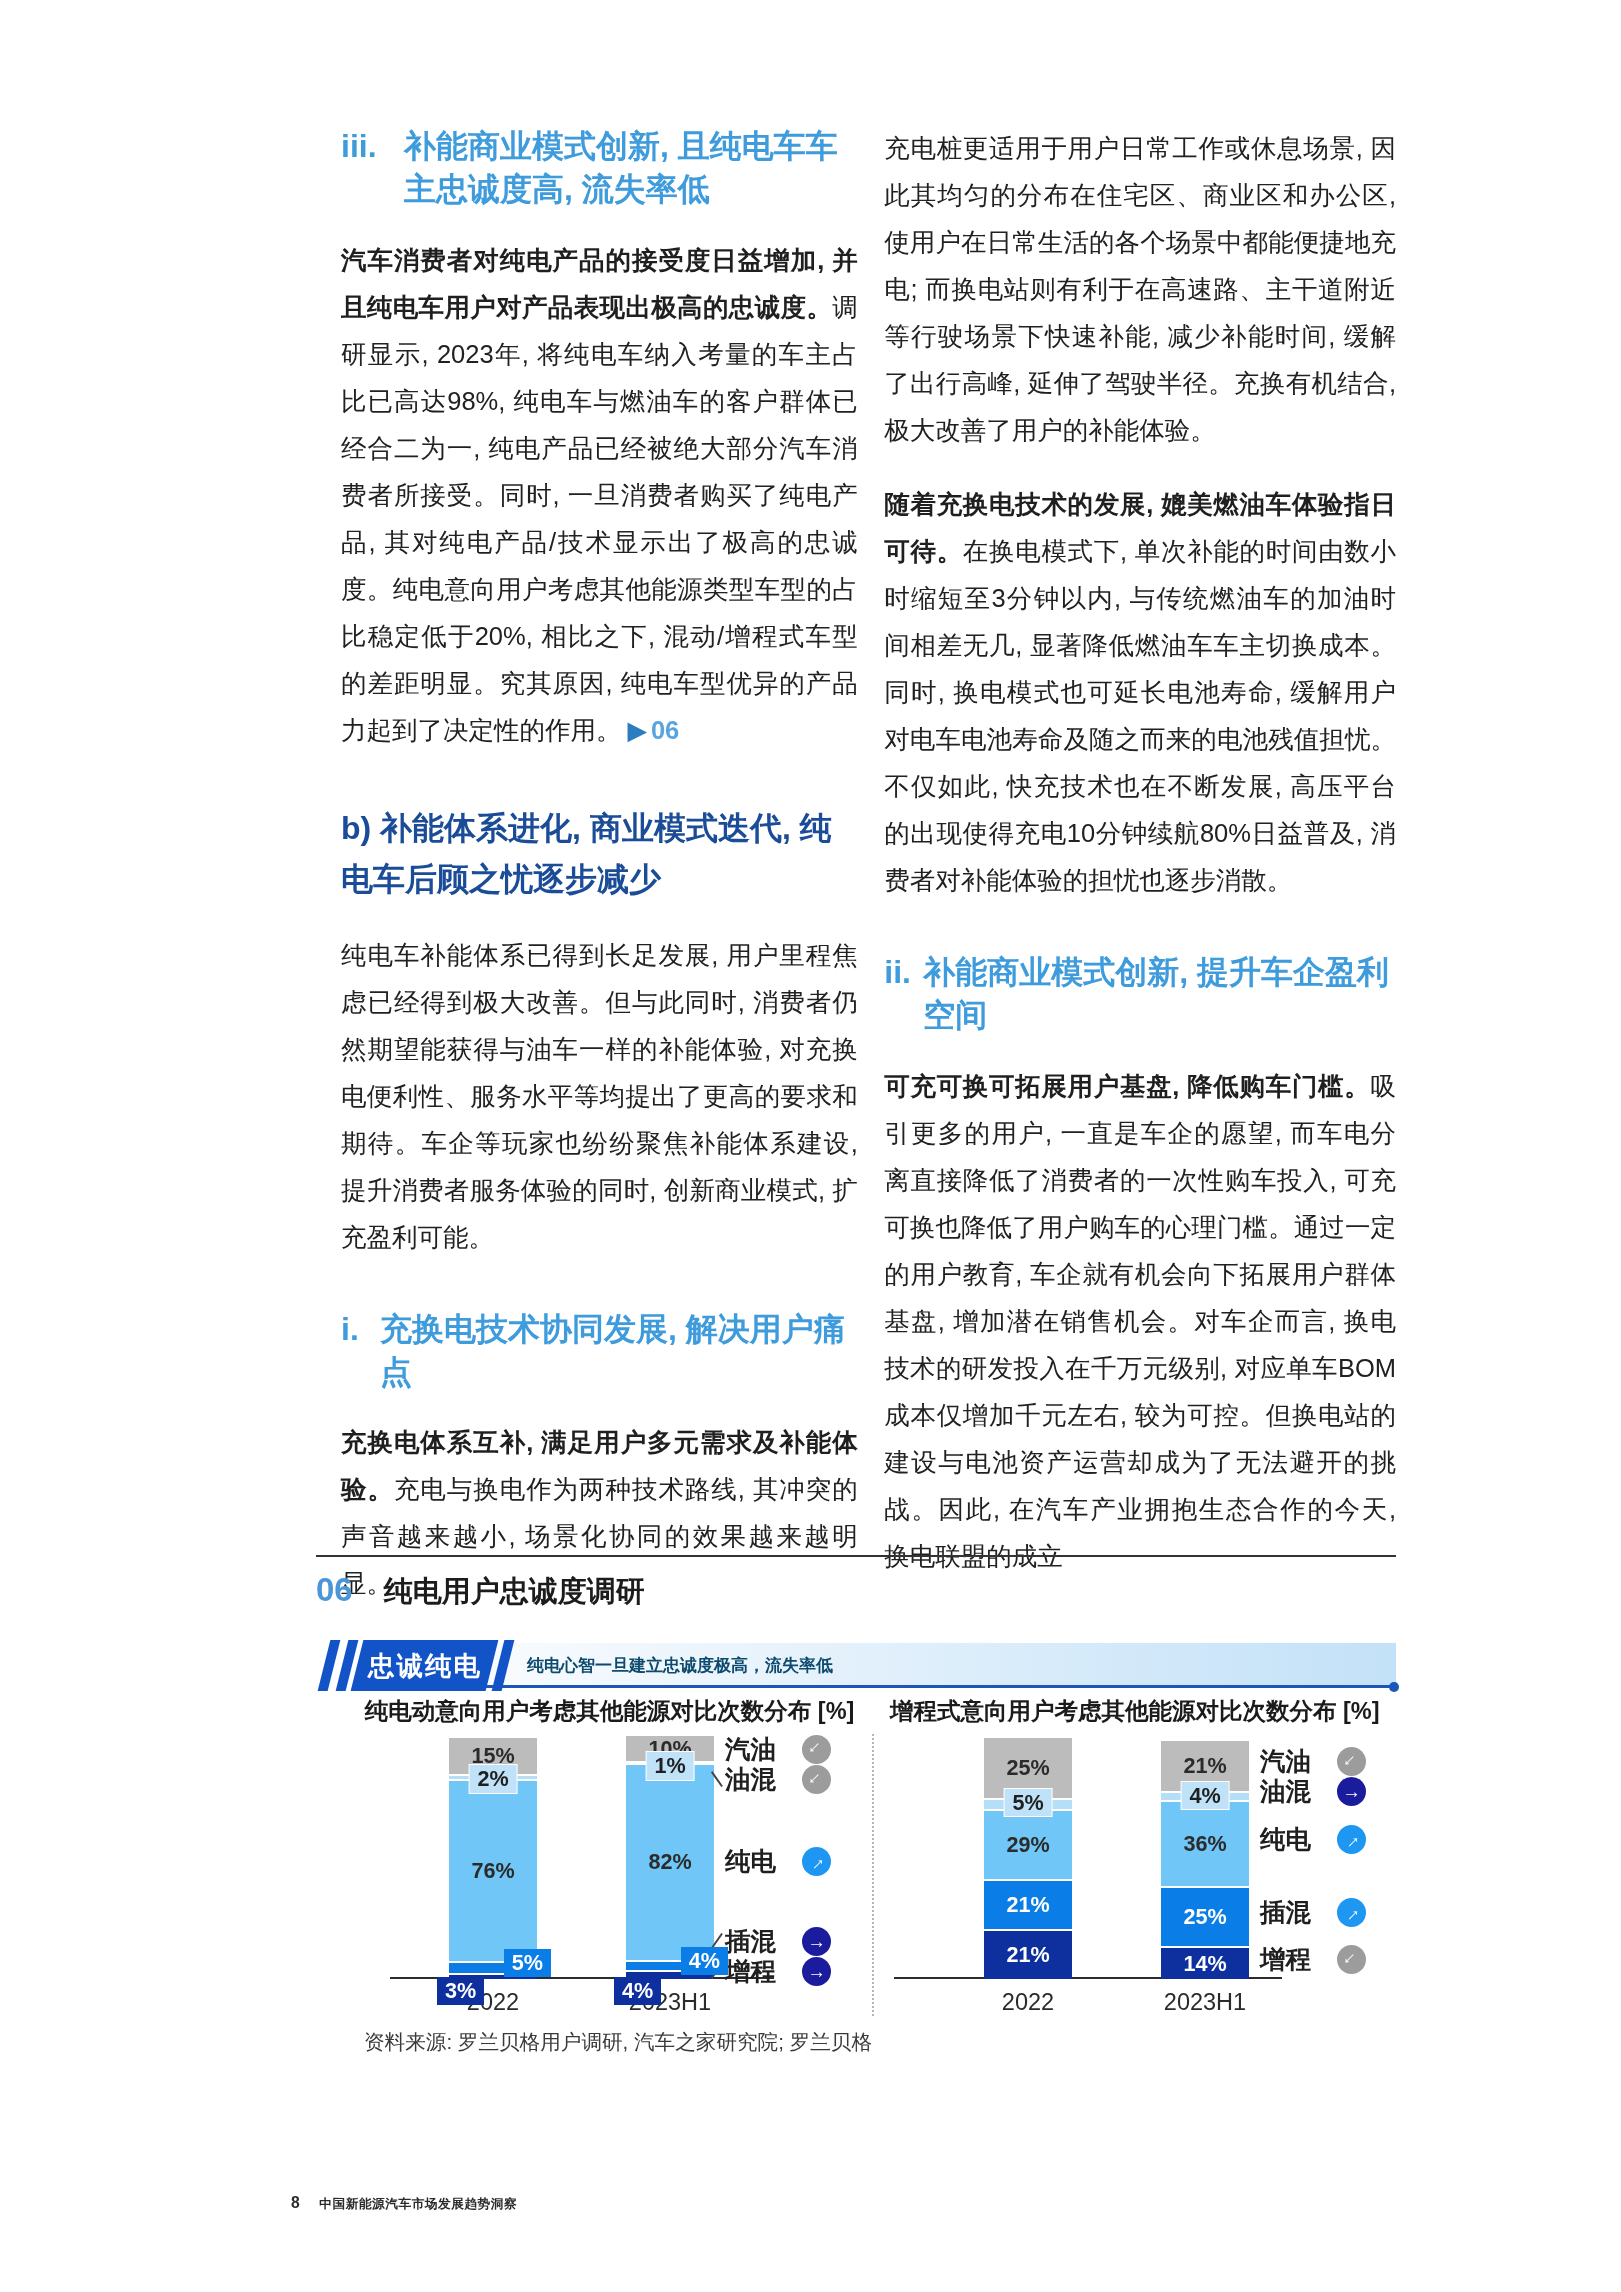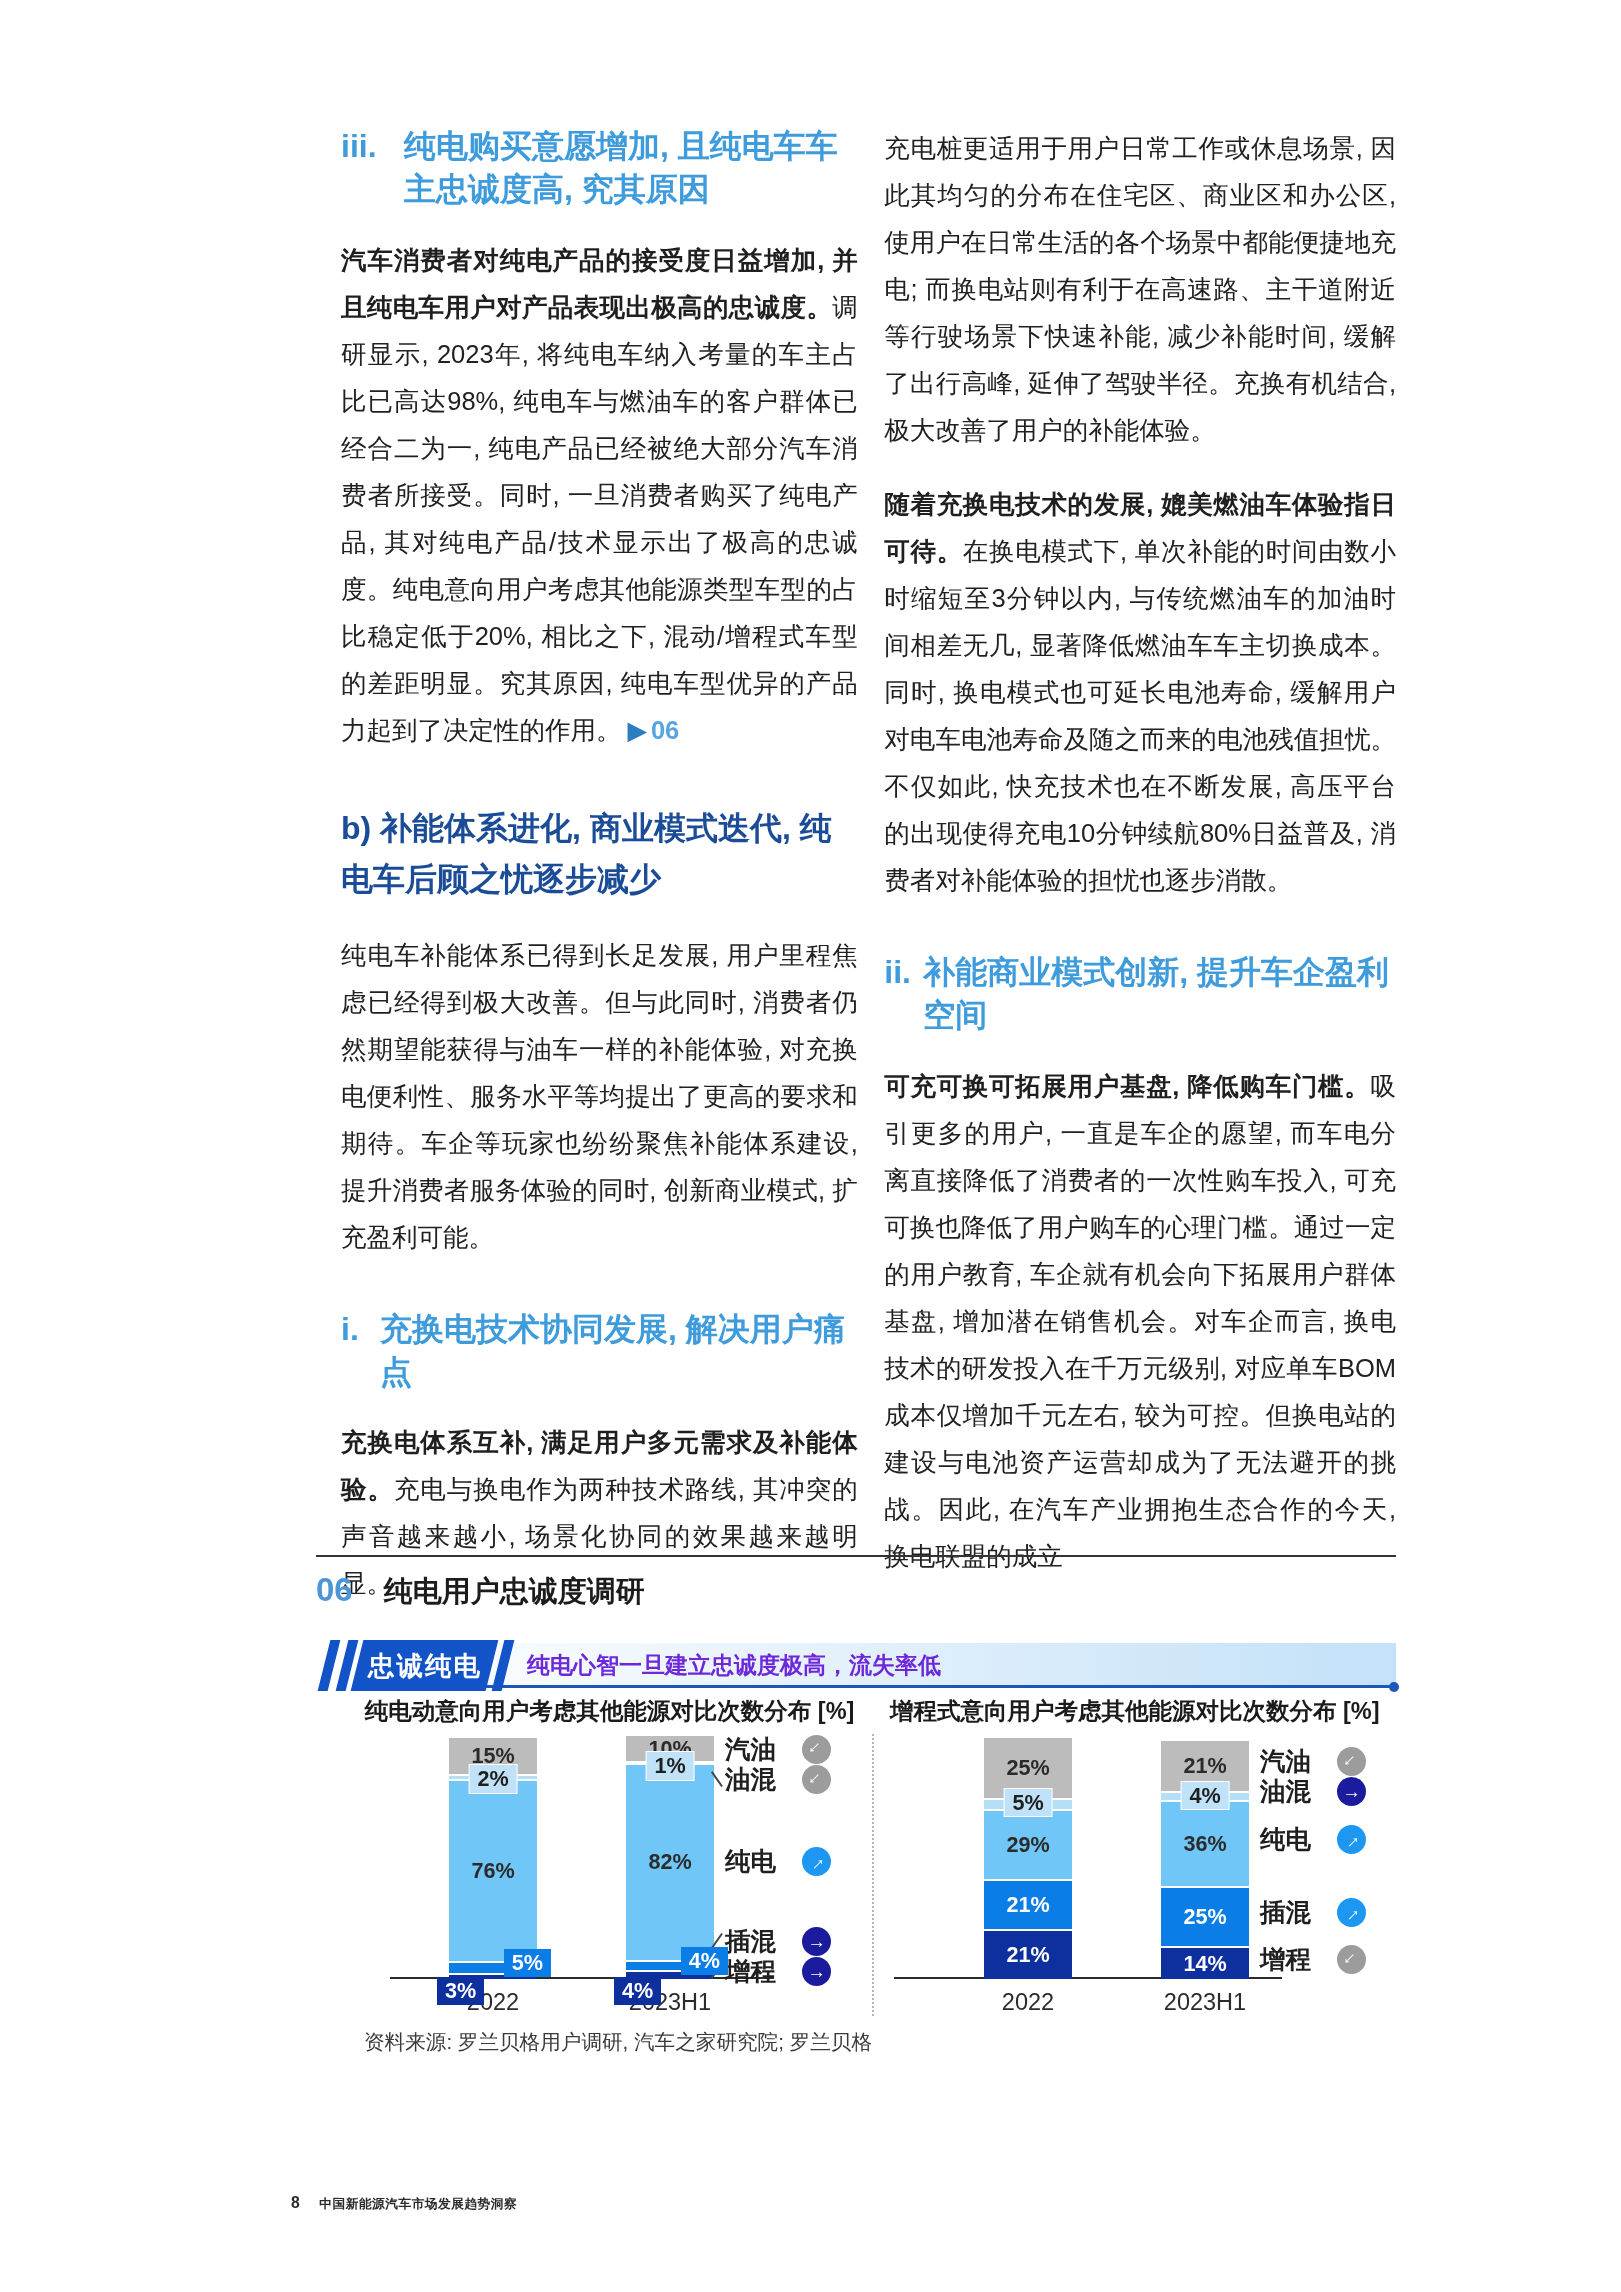--- a/index.html
+++ b/index.html
@@ -34,21 +34,21 @@
   .banner-bar{position:absolute; left:59px; right:0; top:0; bottom:0;
     background:linear-gradient(90deg,#ffffff 0%,#eaf4fc 35%,#c3e1f8 100%);
     border-bottom:3.9px solid #1c57b8;}
   .banner-dot{position:absolute; right:-2.9px; bottom:-6.9px; width:9.8px; height:9.8px; border-radius:50%; background:#1c57b8;}
   .stripe{position:absolute; top:-2.9px; height:51px; width:9.8px; background:#1253c8; transform:skewX(-14deg);}
   .stripe.s1{left:7.8px;} .stripe.s2{left:25.5px;} .stripe.s3{left:182px;}
   .badge{position:absolute; left:41px; top:-2.9px; height:51px; width:135px; background:#1253c8;
     transform:skewX(-14deg); display:flex; align-items:center; justify-content:center;}
   .badge-text{transform:skewX(14deg); color:#ffffff; font-weight:bold; font-size:26.5px; letter-spacing:2px;}
   .banner-msg{position:absolute; left:211px; top:50%; transform:translateY(-50%);
-    color:#6d28d9; font-weight:bold; font-size:23px;}
+    color:#0c4a6e; font-weight:bold; font-size:17px;}
   
   .figure-body{position:relative; height:329px; margin-top:7.8px;}
   .chart{position:absolute; top:0; width:510px;}
   .chart.c0{left:39px;} .chart.c1{left:574px;}
   .chart-title{font-size:23.5px; font-weight:bold; color:#1b1b1b; height:29px;}
   .chart.c0 .chart-title{margin-left:9.8px;}
   .plot{position:relative; height:294px;}
   .axis{position:absolute; bottom:39px; height:0; border-bottom:2px solid #2b2b2b;}
   .chart.c0 .axis{left:35px; width:384px;}
   .chart.c1 .axis{left:3.9px; width:388px;}
@@ -79,21 +79,21 @@
 </head>
 <body>
 
 <div class="page">
 
   <div class="columns">
 
     <div class="col left">
       <h3 class="h-blue">
         <span class="marker">iii.</span>
-        <span class="htext">纯电购买意愿增加, 且纯电车车主忠诚度高, 究其原因</span>
+        <span class="htext">补能商业模式创新, 且纯电车车主忠诚度高, 流失率低</span>
       </h3>
       <p class="para"><b>汽车消费者对纯电产品的接受度日益增加, 并且纯电车用户对产品表现出极高的忠诚度。</b><span>调研显示, 2023年, 将纯电车纳入考量的车主占比已高达98%, 纯电车与燃油车的客户群体已经合二为一, 纯电产品已经被绝大部分汽车消费者所接受。同时, 一旦消费者购买了纯电产品, 其对纯电产品/技术显示出了极高的忠诚度。纯电意向用户考虑其他能源类型车型的占比稳定低于20%, 相比之下, 混动/增程式车型的差距明显。究其原因, 纯电车型优异的产品力起到了决定性的作用。</span><span class="ref"><span class="ref-arrow">▶</span><span class="ref-num">06</span></span></p>
       <h2 class="h-navy">b) 补能体系进化, 商业模式迭代, 纯电车后顾之忧逐步减少</h2>
       <p class="para">纯电车补能体系已得到长足发展, 用户里程焦虑已经得到极大改善。但与此同时, 消费者仍然期望能获得与油车一样的补能体验, 对充换电便利性、服务水平等均提出了更高的要求和期待。车企等玩家也纷纷聚焦补能体系建设, 提升消费者服务体验的同时, 创新商业模式, 扩充盈利可能。</p>
       <h3 class="h-blue sub">
         <span class="marker">i.</span>
         <span class="htext">充换电技术协同发展, 解决用户痛点</span>
       </h3>
       <p class="para"><b>充换电体系互补, 满足用户多元需求及补能体验。</b><span>充电与换电作为两种技术路线, 其冲突的声音越来越小, 场景化协同的效果越来越明显。</span></p>
     </div>

